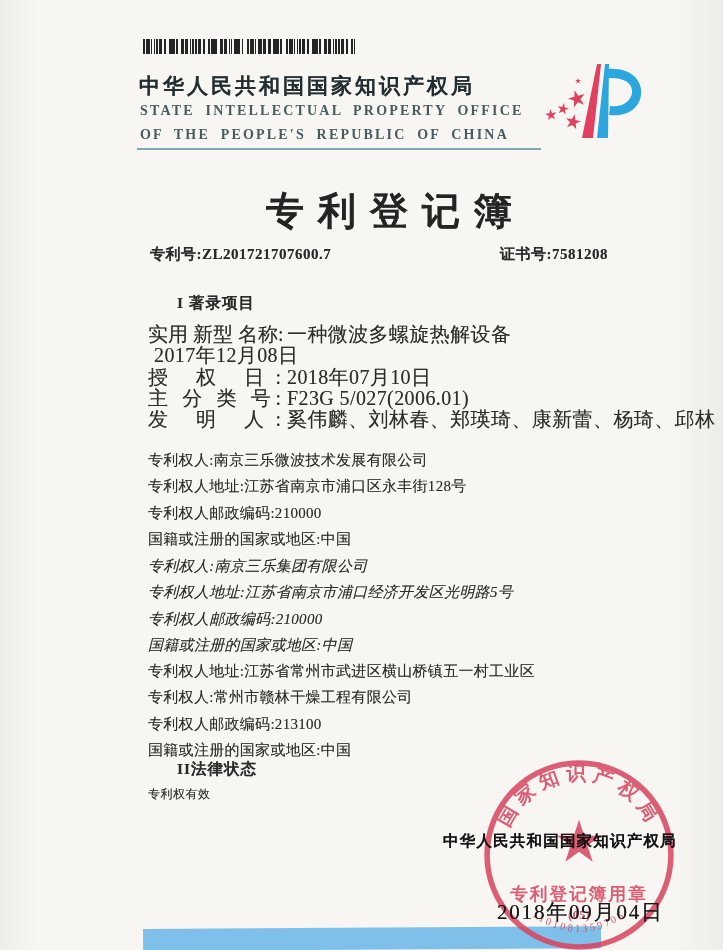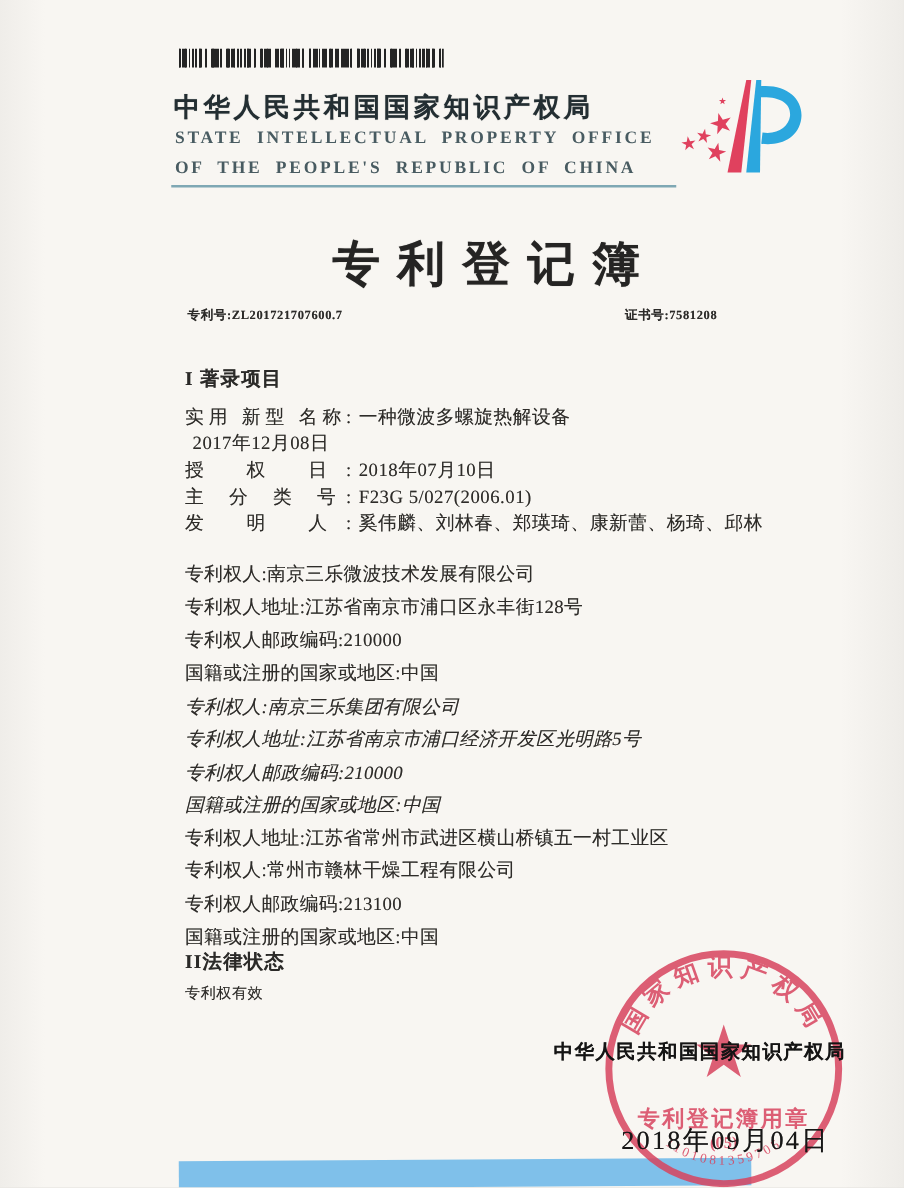--- a/index.html
+++ b/index.html
@@ -25,27 +25,27 @@
   
   .hdr-cn { left:139px; top:72px; font-size:21px; font-weight:bold; letter-spacing:3px; color:#232e32; text-shadow:0 0 .6px rgba(30,40,44,.6); white-space:nowrap; }
   .hdr-en { left:140px; font-size:14px; font-weight:bold; letter-spacing:2.2px; word-spacing:5px; color:#485b61; white-space:nowrap; }
   .hdr-en1 { top:103px; } .hdr-en2 { top:127px; }
   .divider { left:137px; top:148px; width:404px; height:2px; background:#7fa8b4; }
 
   .logo { left:528px; top:36px; width:120px; height:108px; }
 
   
   .doc-title { left:266px; top:186px; font-size:38px; font-weight:bold; letter-spacing:14px; color:#252423; white-space:nowrap; text-shadow:0 0 .6px rgba(30,30,30,.6); }
-  .id-text { top:245px; font-size:10px; font-weight:bold; letter-spacing:.5px; color:#2b2a28; white-space:nowrap; text-shadow:0 0 .5px rgba(40,40,40,.5); }
+  .id-text { top:245px; font-size:15px; font-weight:bold; letter-spacing:.5px; color:#2b2a28; white-space:nowrap; text-shadow:0 0 .5px rgba(40,40,40,.5); }
   .patent-no { left:150px; } .cert-no { left:500px; }
 
   
-  .sec-heading { font-size:15.5px; font-weight:bold; letter-spacing:1px; color:#2b2a28; text-shadow:0 0 .5px rgba(40,40,40,.5); white-space:nowrap; }
+  .sec-heading { font-size:15.5px; font-weight:bold; letter-spacing:1px; color:#2b2a28; text-shadow:0 0 .5px rgba(40,40,40,.5); white-space:nowrap;margin-left:29px; }
   .sec1-heading { left:148px; top:293px; }
-  .fields { left:148px; top:324px; font-size:15px; }
+  .fields { left:148px; top:324px; font-size:20px; }
   .field-row { display:flex; line-height:21.3px; white-space:nowrap; text-shadow:0 0 .5px rgba(40,40,40,.45); }
   .flabel { display:inline-block; width:133px; text-align:justify; text-align-last:justify; }
   .fvalue { margin-left:6px; letter-spacing:.4px; }
 
   .patentee { left:148px; font-size:15px; }
   .patentee p { margin:0; line-height:26.3px; white-space:nowrap; letter-spacing:.3px; text-shadow:0 0 .5px rgba(40,40,40,.45); }
   .pat1 { top:447px; } .pat2 { top:553px;font-style:italic; } .pat3 { top:658px; }
 
   
   .sec2-heading { left:148px; top:759px; }

